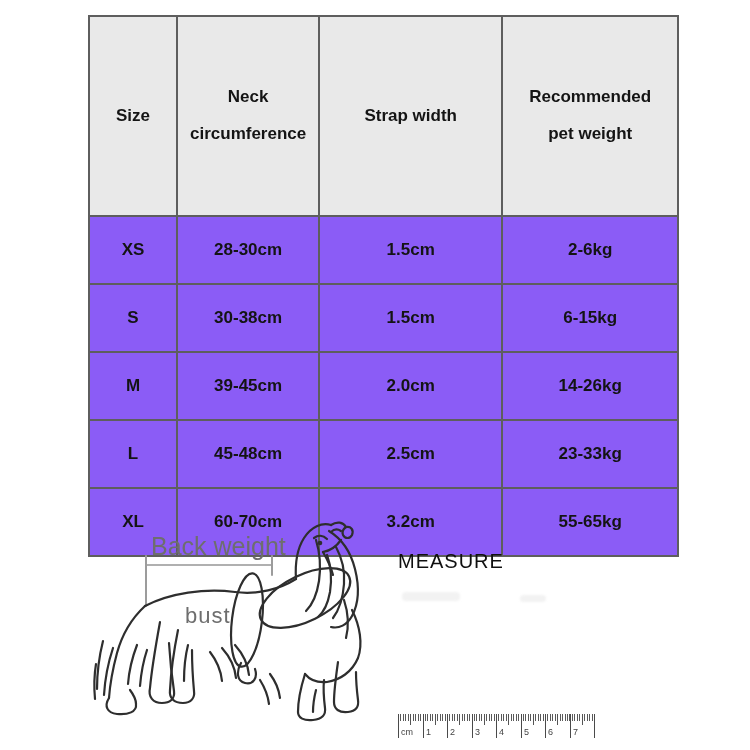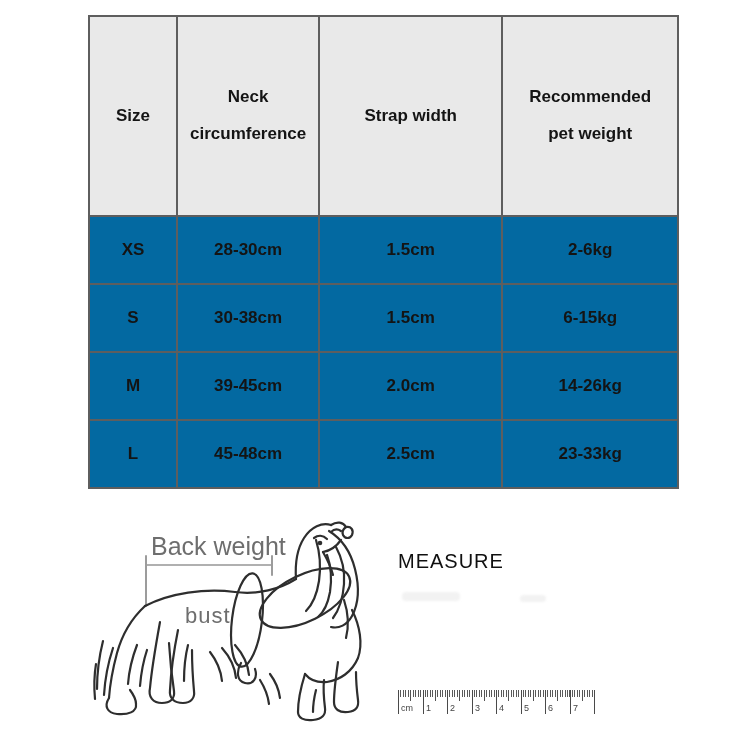--- a/index.html
+++ b/index.html
@@ -16,21 +16,21 @@
   #size-table col.c2{width:125px}
   #size-table col.c3{width:183px}
   #size-table col.c4{width:176px}
   #size-table th,#size-table td{
     border:2px solid #5e5e5e;text-align:center;vertical-align:middle;
     font-weight:bold;color:#141414;font-size:17px;
   }
   #size-table th{
     background:#e9e9e9;height:166px;line-height:2.15;padding:16px 12px;
   }
-  #size-table td{background:#0369a1;height:64px;}
+  #size-table td{background:#8b5cf6;height:64px;}
   
   .gray-label{position:absolute;color:#6e6e6e;z-index:2;}
   #back-length-label{left:151px;top:532px;font-size:25px;}
   #bust-label{left:185px;top:603px;font-size:22px;letter-spacing:1px;}
   #measure-title{
     position:absolute;left:398px;top:550px;font-size:20px;font-weight:500;
     color:#101010;letter-spacing:1px;z-index:2;
   }
   
   .smudge{position:absolute;background:#f2f2f2;border-radius:4px;filter:blur(1px);}
@@ -39,21 +39,21 @@
   
   #dog-svg{position:absolute;left:90px;top:515px;width:300px;height:210px;z-index:1;}
   #dog-svg path,#dog-svg ellipse{
     fill:none;stroke:#2e2e2e;stroke-width:2.2;
     stroke-linecap:round;stroke-linejoin:round;
   }
   #dog-svg .bracket{stroke:#9c9c9c;stroke-width:2;}
   #dog-svg .bracket-h{stroke:#b0b0b0;}
   #dog-svg .eye{fill:#2e2e2e;stroke:none;}
   
-  #ruler{position:absolute;left:398px;top:690px;width:198px;height:27px;}
+  #ruler{position:absolute;left:398px;top:714px;width:198px;height:27px;}
   #ruler-ticks{
     position:absolute;left:0;top:0;width:198px;height:25px;
     background-image:
       repeating-linear-gradient(90deg,#4a4a4a 0 1.3px,transparent 1.3px 24.5px),
       repeating-linear-gradient(90deg,#555555 0 1px,transparent 1px 12.25px),
       repeating-linear-gradient(90deg,#5a5a5a 0 1px,transparent 1px 2.45px);
     background-size:100% 24px,100% 11px,100% 7px;
     background-repeat:no-repeat;
     background-position:left top;
   }
@@ -105,20 +105,26 @@
       <td>M</td>
       <td>39-45cm</td>
       <td>2.0cm</td>
       <td>14-26kg</td>
     </tr>
     <tr>
       <td>L</td>
       <td>45-48cm</td>
       <td>2.5cm</td>
       <td>23-33kg</td>
+    </tr>
+    <tr>
+      <td>XL</td>
+      <td>60-70cm</td>
+      <td>3.2cm</td>
+      <td>55-65kg</td>
     </tr>
   </tbody>
 </table>
 
 <span id="back-length-label" class="gray-label">Back weight</span>
 <span id="bust-label" class="gray-label">bust</span>
 <span id="measure-title">MEASURE</span>
 
 <div id="smudge-1" class="smudge"></div>
 <div id="smudge-2" class="smudge"></div>

